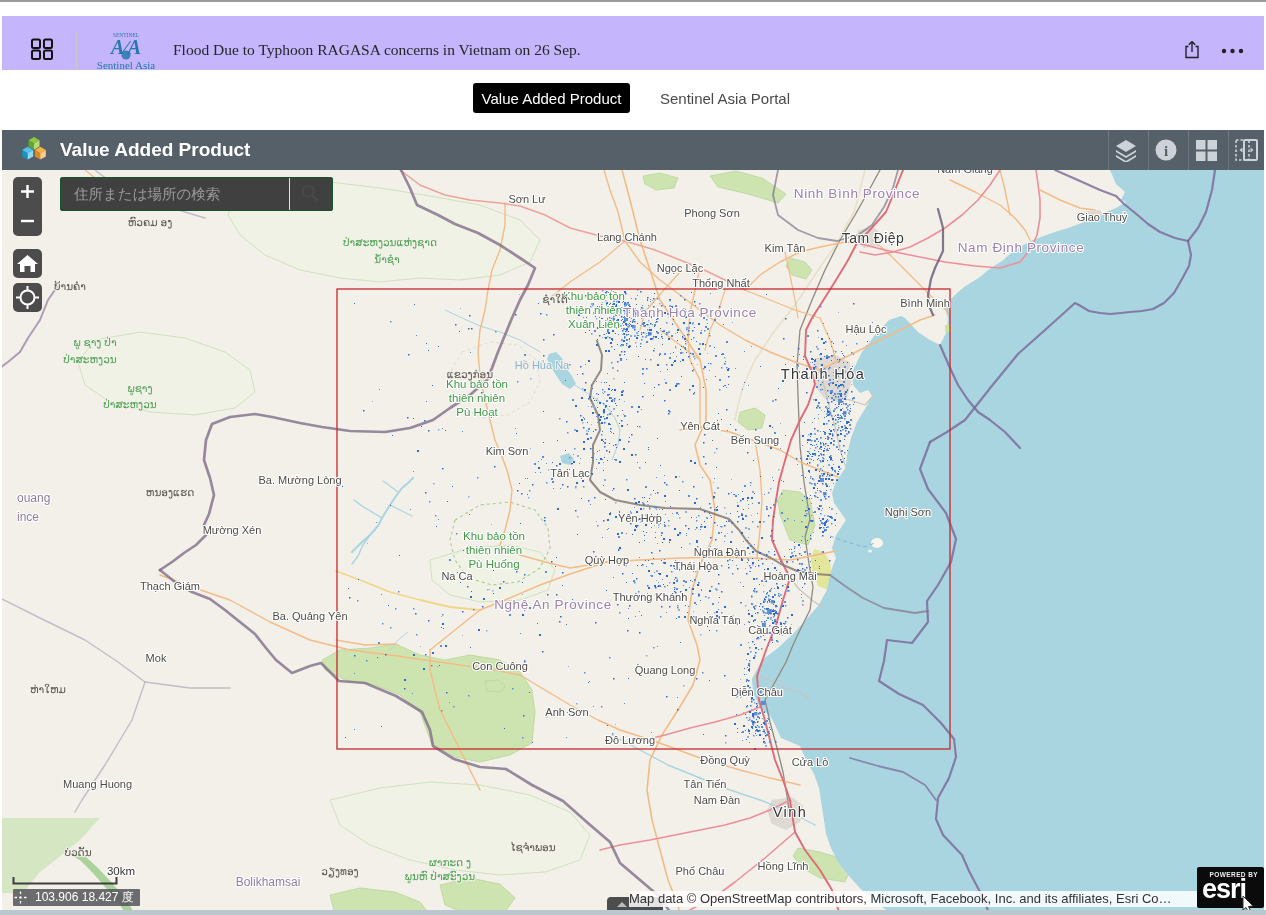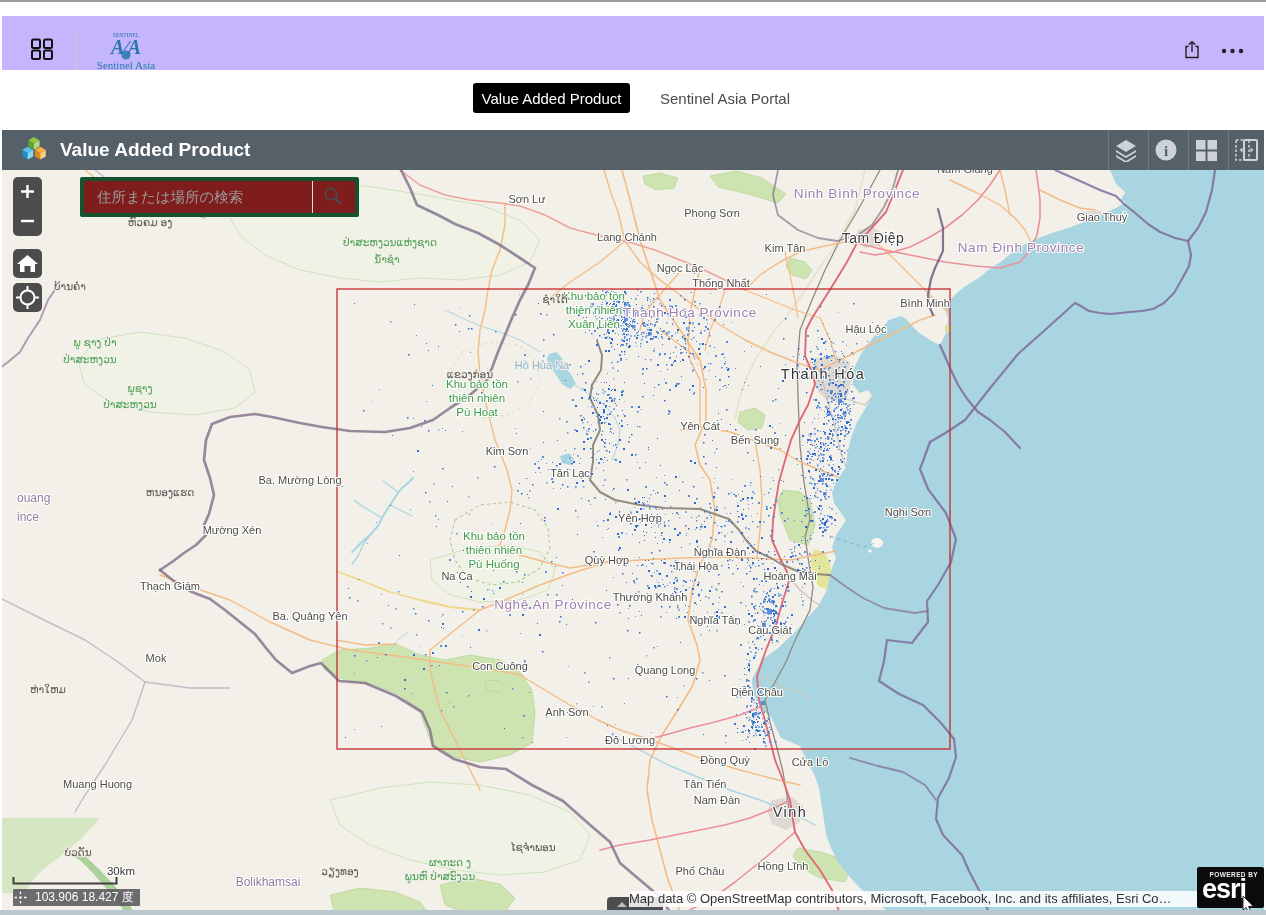--- a/index.html
+++ b/index.html
@@ -14,21 +14,21 @@
 #title{left:171px;top:25px;font-family:"Liberation Serif",serif;font-size:15.5px;font-weight:400;color:#262626;}
 #vline{left:74px;top:16px;width:1px;height:38px;background:#c9c9c9;}
 .btn-black{left:471px;top:13px;width:157px;height:30px;background:#000;border-radius:3px;color:#fff;
  font-size:15px;display:flex;align-items:center;justify-content:center;}
 #sap{left:648px;top:13px;width:150px;white-space:nowrap;height:30px;color:#4a4a4a;font-size:15px;display:flex;align-items:center;justify-content:center;}
 #dtitle{left:58px;top:9px;color:#fff;font-size:19px;font-weight:700;}
 .dsep{top:0;width:1px;height:40px;background:#6e7780;}
 #zoomg{left:13px;top:177px;width:29px;height:59px;background:#4c4c4c;border-radius:5px;}
 #homeb{left:13px;top:249px;width:29px;height:29px;background:#4c4c4c;border-radius:5px;}
 #locb{left:13px;top:283px;width:29px;height:29px;background:#4c4c4c;border-radius:5px;}
-#search{left:60px;top:177px;width:271px;height:32px;background:#7f1d1d;border:4px solid #14532d;border-radius:2px;display:flex;align-items:center;margin-left:20px;}
+#search{left:60px;top:177px;width:271px;height:32px;background:#404040;border:1px solid #14532d;border-radius:2px;display:flex;align-items:center;}
 #search .ph{font-size:14.5px;color:#9b9b9b;padding-left:13px;width:225px;overflow:hidden;white-space:nowrap;}
 #search .sdiv{width:1px;height:32px;background:#e0e0e0;}
 #coord{left:13px;top:889px;height:17px;background:rgba(84,84,88,.85);display:flex;align-items:center;border-radius:1px;}
 #coord .cicon{width:15px;text-align:center;color:#fff;font-size:10px;border-right:1px solid #666;}
 #coord .ctxt{color:#fff;font-size:12px;padding:4px 6px;white-space:nowrap;}
 #attrtab{left:607px;top:897px;width:56px;height:13px;background:#4d4d4d;border-radius:4px 4px 0 0;}
 #attr{left:629px;top:891px;width:568px;height:16px;background:rgba(255,255,255,.85);color:#323232;
  font-size:13px;line-height:16px;padding-left:0;white-space:nowrap;overflow:hidden;}
 #esri{left:1197px;top:867px;width:67px;height:41px;background:#0b0b0b;border-radius:2px;color:#fff;}
 #esri .pb{font-size:6.5px;letter-spacing:.4px;text-align:right;padding:4px 6px 0 0;font-weight:700;color:#efefef;}
@@ -56,20 +56,21 @@
         <rect x="14" y="13.5" width="8" height="8.5" rx="1.5"></rect>
     </g>
   </svg>
   <div id="vline" class="abs"></div>
   <svg class="abs" style="left:92px;top:12px" width="66" height="44" viewBox="0 0 66 44">
     <text x="32" y="9" text-anchor="middle" font-size="5.5" fill="#2878ae" style="font-family:'Liberation Serif',serif;stroke:none">SENTINEL</text>
     <text x="32" y="26" text-anchor="middle" font-size="20" font-style="italic" font-weight="700" fill="#2878ae" style="font-family:'Liberation Serif',serif;stroke:none">A∕A</text>
     <circle cx="32" cy="27" r="4.6" fill="#2878ae" opacity=".85"></circle>
     <text x="32" y="41" text-anchor="middle" font-size="11" fill="#2878ae" style="font-family:'Liberation Serif',serif;stroke:none">Sentinel Asia</text>
   </svg>
+  <div id="title" class="abs">Flood Due to Typhoon RAGASA concerns in Vietnam on 26 Sep.</div>
   <svg class="abs" style="left:1182px;top:24px" width="16" height="19" viewBox="0 0 16 19">
     <g fill="none" stroke="#222" stroke-width="1.4">
       <path d="M4.5 6.5 H2 V17.5 H14 V6.5 H11.5"></path>
       <path d="M8 12 V1.8 M8 1.5 L4.8 4.7 M8 1.5 L11.2 4.7"></path>
     </g>
   </svg>
   <svg class="abs" style="left:1218px;top:31px" width="26" height="8" viewBox="0 0 26 8">
     <circle cx="4" cy="4" r="2.2" fill="#222"></circle>
       <circle cx="12.5" cy="4" r="2.2" fill="#222"></circle>
       <circle cx="21" cy="4" r="2.2" fill="#222"></circle>

